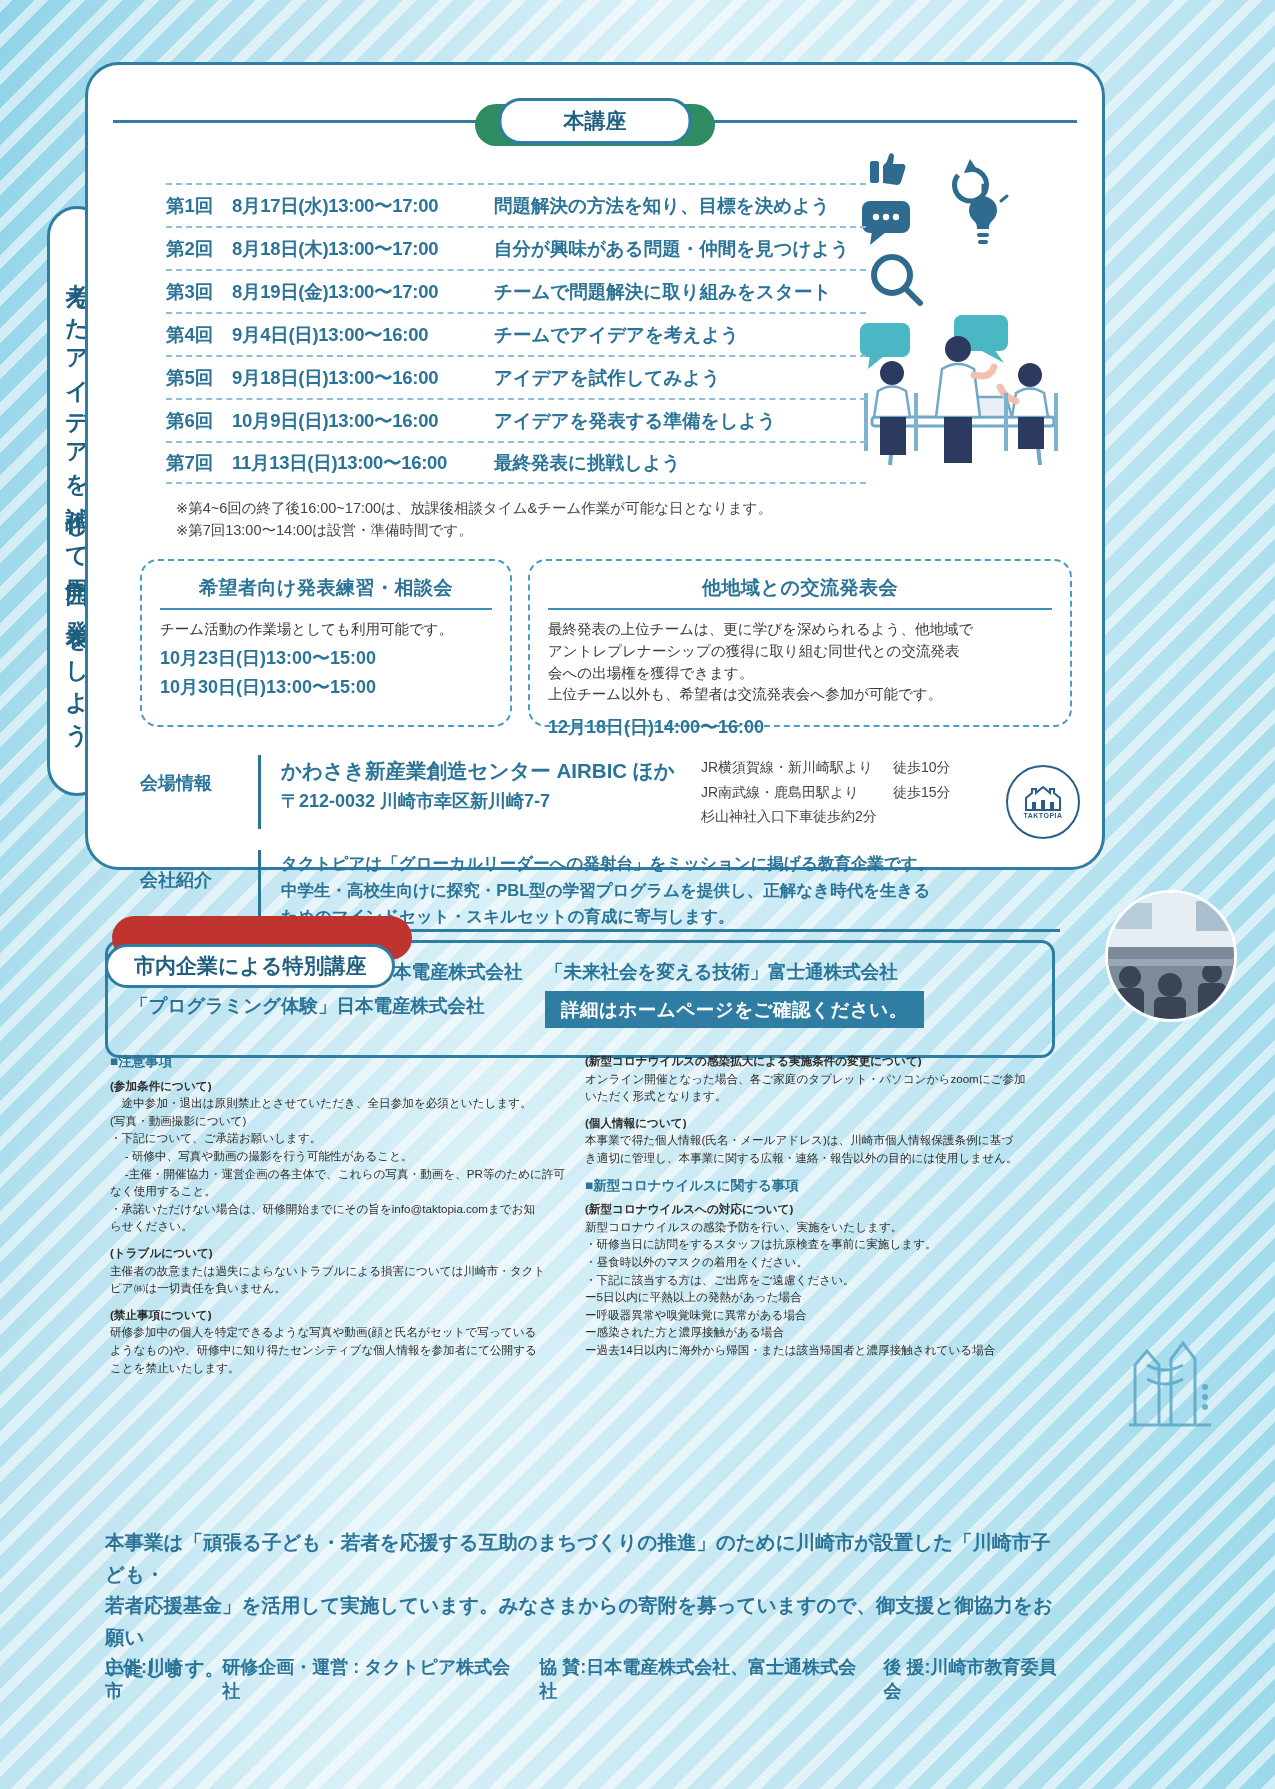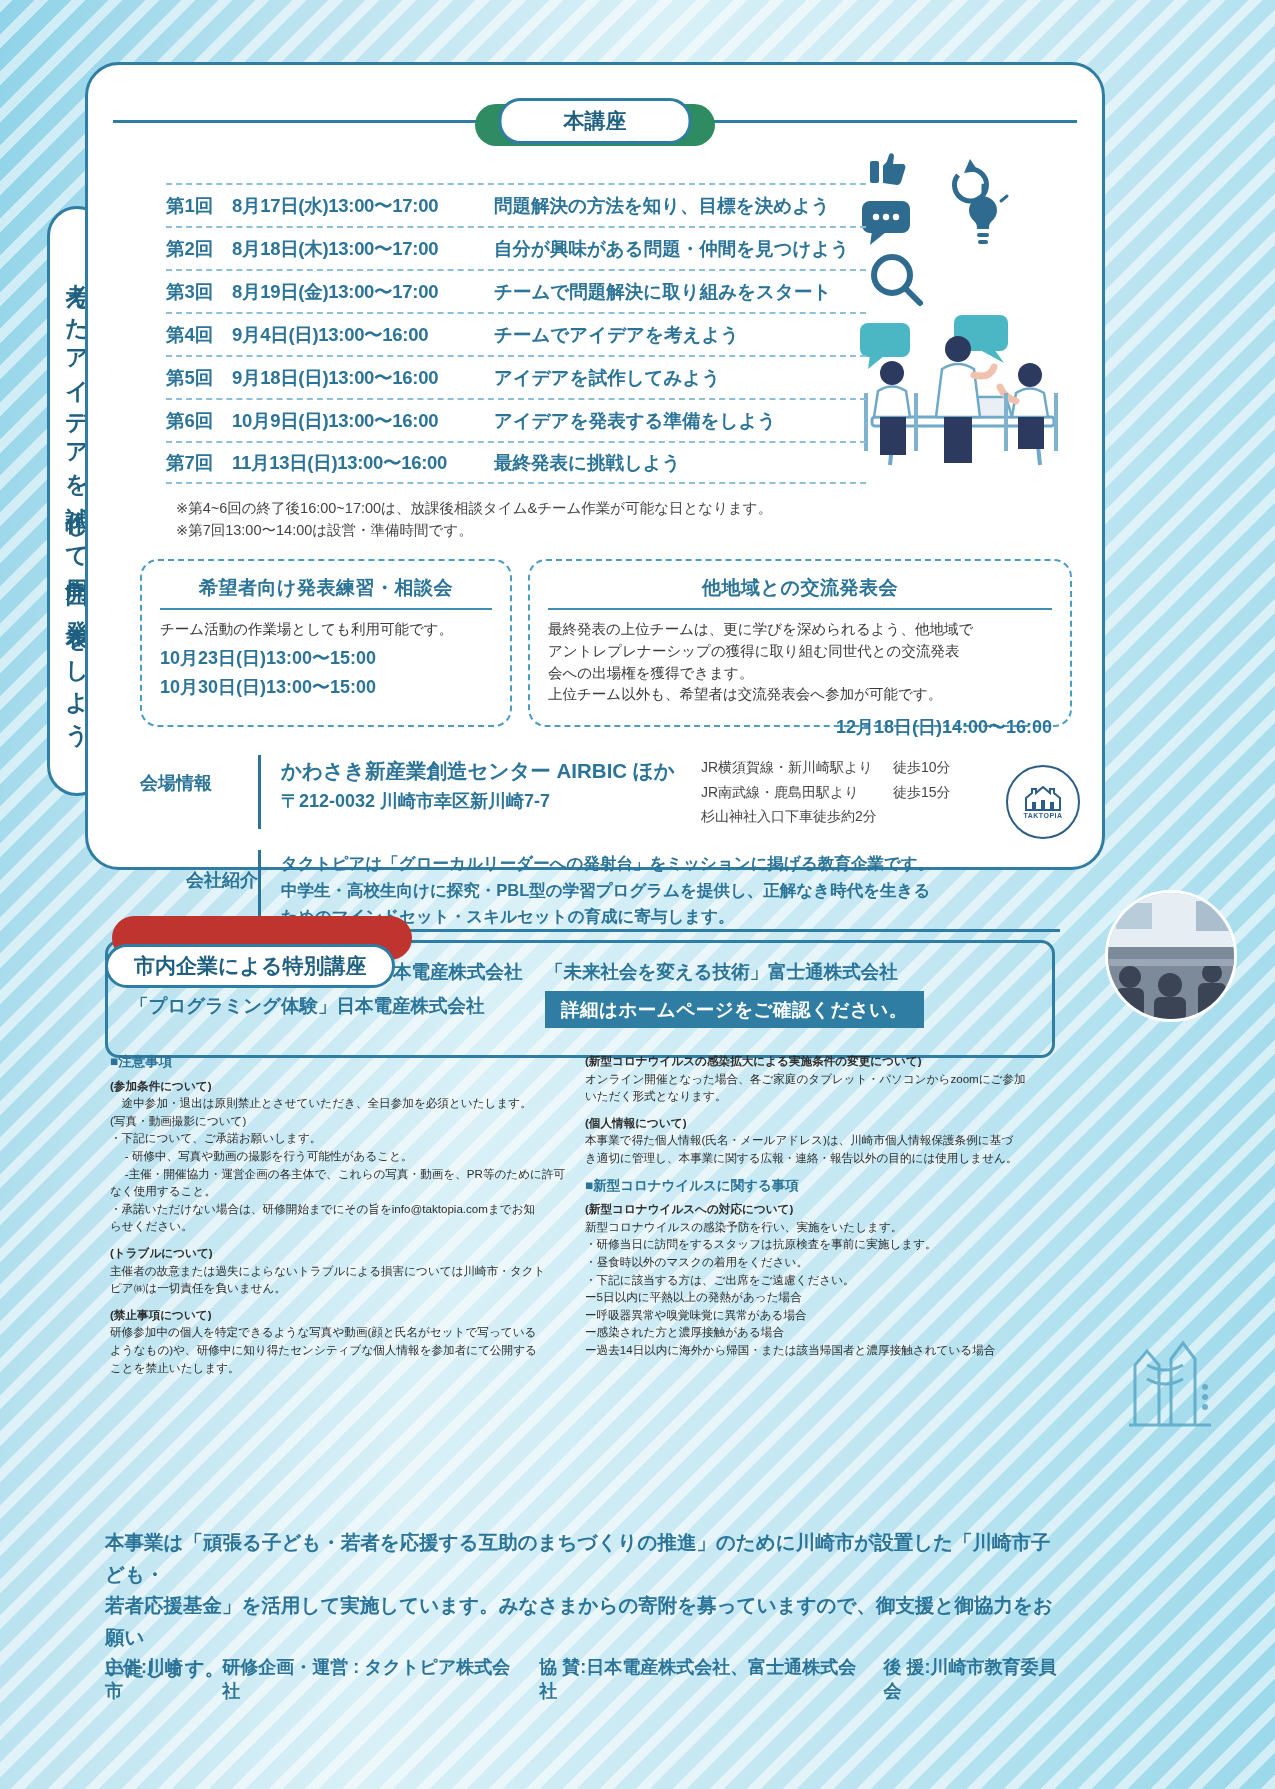--- a/index.html
+++ b/index.html
@@ -102,21 +102,21 @@
     text-align: center; color: #2b7498;
     font-size: 19px; font-weight: bold; letter-spacing: 0.5px;
     padding-bottom: 7px;
     border-bottom: 2px solid #3f8db2;
     margin-bottom: 9px;
   }
   .dbox p { font-size: 14.5px; color: #3a3a3a; line-height: 1.5; }
   .dbox .dt {
     color: #2b7498; font-weight: bold; font-size: 18px; margin-top: 5px;
   }
-  .dbox-r .dt { margin-top: 9px; text-align: right; }
+  .dbox-r .dt { margin-top: 9px; }
   
   .inforow { position: absolute; display: flex; align-items: flex-start; }
   .info-label {
     width: 118px; flex: none;
     color: #2b7498; font-weight: bold; font-size: 18px;
     padding-top: 16px;
   }
   .info-bar { width: 3px; background: #2b7498; align-self: stretch; margin-right: 20px; flex: none; }
   .venue-main { color: #2b7498; font-weight: bold; }
   .venue-main .l1 { font-size: 20.5px; line-height: 1.55; }
@@ -360,21 +360,21 @@
           <span>徒歩15分</span>
         </div>
         <div class="ar">
           <span class="st">杉山神社入口下車徒歩約2分</span>
           <span></span>
         </div>
       </div>
     </div>
 
     <div class="inforow" style="left:52px; top:785px; width:870px;">
-      <div class="info-label" style="padding-top:18px;text-align:right;">会社紹介</div>
+      <div class="info-label" style="padding-top:18px;">会社紹介</div>
       <div class="info-bar"></div>
       <div class="corp">
         <div>タクトピアは「グローカルリーダーへの発射台」をミッションに掲げる教育企業です。</div>
         <div>中学生・高校生向けに探究・PBL型の学習プログラムを提供し、正解なき時代を生きる</div>
         <div>ためのマインドセット・スキルセットの育成に寄与します。</div>
       </div>
     </div>
 
     <div class="logo">
       <svg width="42" height="26" viewBox="0 0 42 26">

